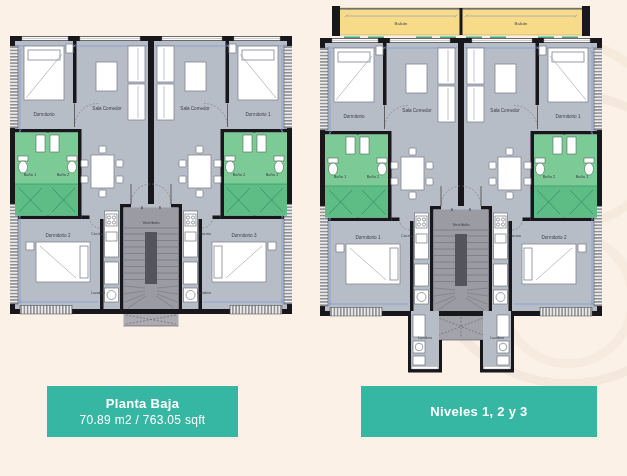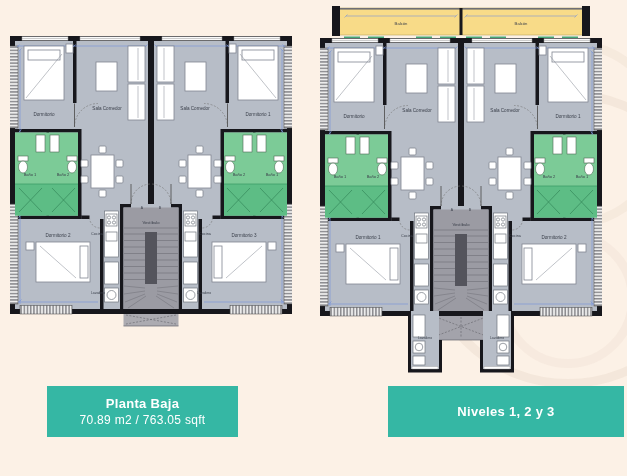--- a/index.html
+++ b/index.html
@@ -11,21 +11,21 @@
   .sw3{width:120px;height:120px;right:-10px;top:230px;border-color:rgba(214,196,176,.13);}
   .plan{position:absolute;}
   .plan-left{left:10px;top:34px;width:282px;height:300px;}
   .plan-right{left:320px;top:4px;width:282px;height:374px;}
   svg{display:block;}
   svg text{font-family:"Liberation Sans",sans-serif;fill:#3a3f4a;}
   .caption{position:absolute;top:386px;height:51px;background:#35b7a4;color:#ffffff;
            display:flex;flex-direction:column;align-items:center;justify-content:center;
            line-height:1.35;letter-spacing:.3px;}
   .cap-left{left:47px;width:191px;}
-  .cap-right{left:361px;width:236px;margin-left:27px;}
+  .cap-right{left:361px;width:236px;}
   .cap-title{font-size:13px;font-weight:700;}
   .cap-area{font-size:12px;font-weight:500;}
 </style>
 </head>
 <body>
 
 <div class="stage">
   <div class="swirl sw1"></div>
   <div class="swirl sw2"></div>
   <div class="swirl sw3"></div>

